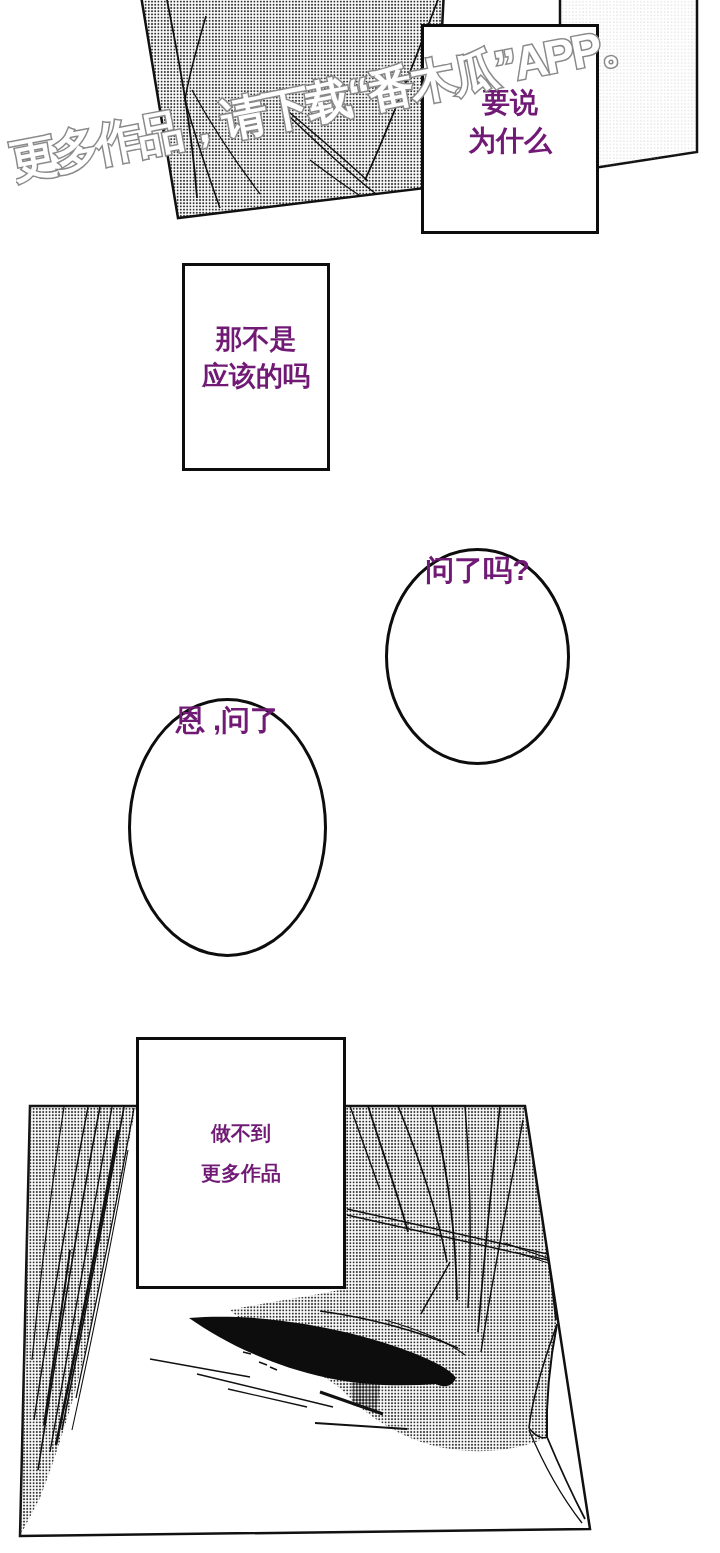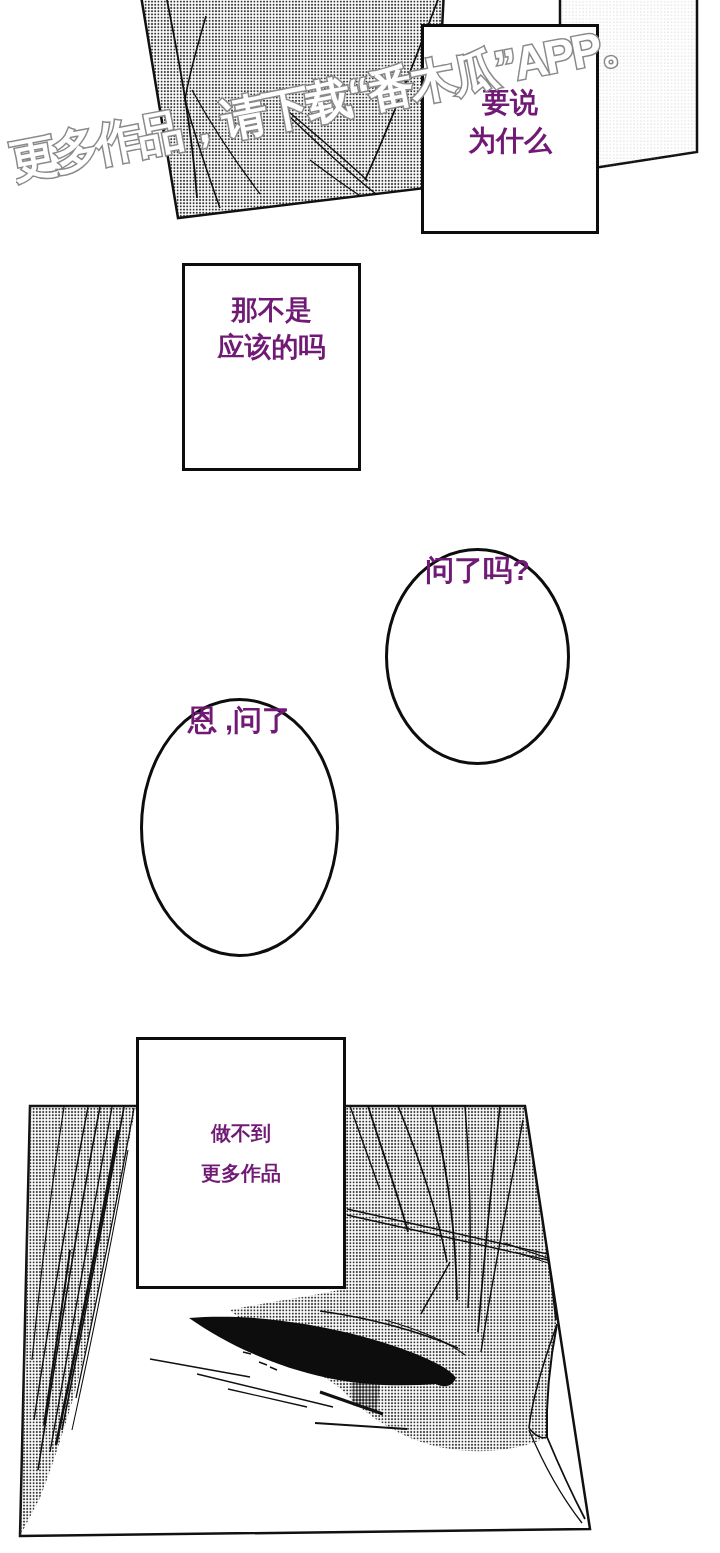--- a/index.html
+++ b/index.html
@@ -5,25 +5,25 @@
   html,body{margin:0;padding:0;background:#fff;}
   .page{position:relative;width:720px;height:1553px;background:#ffffff;overflow:hidden;
         font-family:"Liberation Sans","DejaVu Sans",sans-serif;}
   svg{display:block;}
   .art{position:absolute;left:0;top:0;z-index:1;}
   .bubble{position:absolute;background:#ffffff;border:3px solid #0d0d0d;box-sizing:border-box;
           display:flex;flex-direction:column;align-items:center;color:#701a75;text-align:center;
           z-index:10;font-weight:600;}
   .bubble .line{white-space:nowrap;}
   .b1{left:421px;top:24px;width:178px;height:210px;padding-top:57px;font-size:28px;line-height:38px;}
-  .b2{left:182px;top:263px;width:179px;height:208px;padding-top:26px;font-size:27px;line-height:37px;}
+  .b2{left:182px;top:263px;width:148px;height:208px;padding-top:55px;font-size:27px;line-height:37px;}
   .b3{left:136px;top:1037px;width:210px;height:252px;padding-top:73px;font-size:20px;line-height:40px;}
   .ellipse{border-radius:50%;justify-content:flex-start;padding-top:0;}
   .e1{left:385px;top:548px;width:185px;height:217px;font-size:29px;}
-  .e2{left:140px;top:698px;width:199px;height:259px;font-size:29px;}
+  .e2{left:128px;top:698px;width:199px;height:259px;font-size:29px;}
   .watermark{position:absolute;left:0;top:0;z-index:50;pointer-events:none;}
   .watermark text{font-family:"Liberation Sans","DejaVu Sans",sans-serif;font-weight:bold;
           font-size:46px;letter-spacing:-3px;fill:#ffffff;stroke:#8a8a8a;stroke-width:3px;
           paint-order:stroke fill;}
 </style>
 </head>
 <body>
 
 <div class="page">
 

